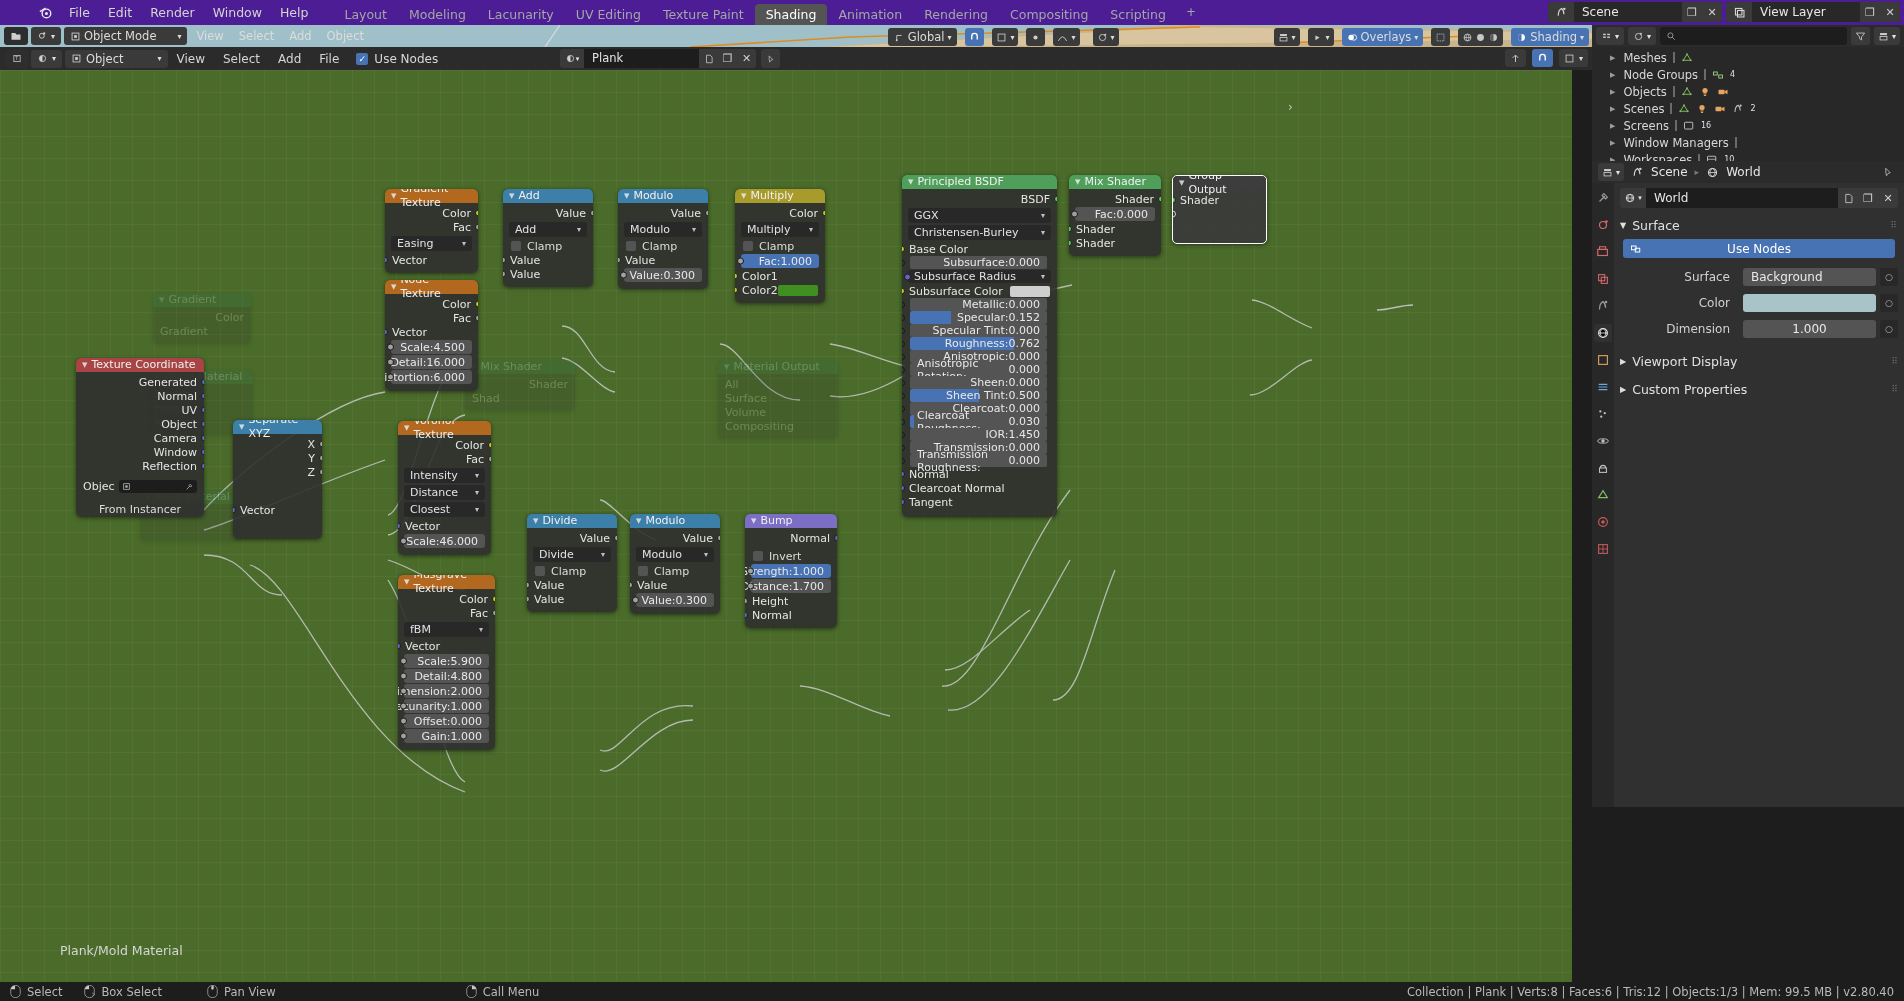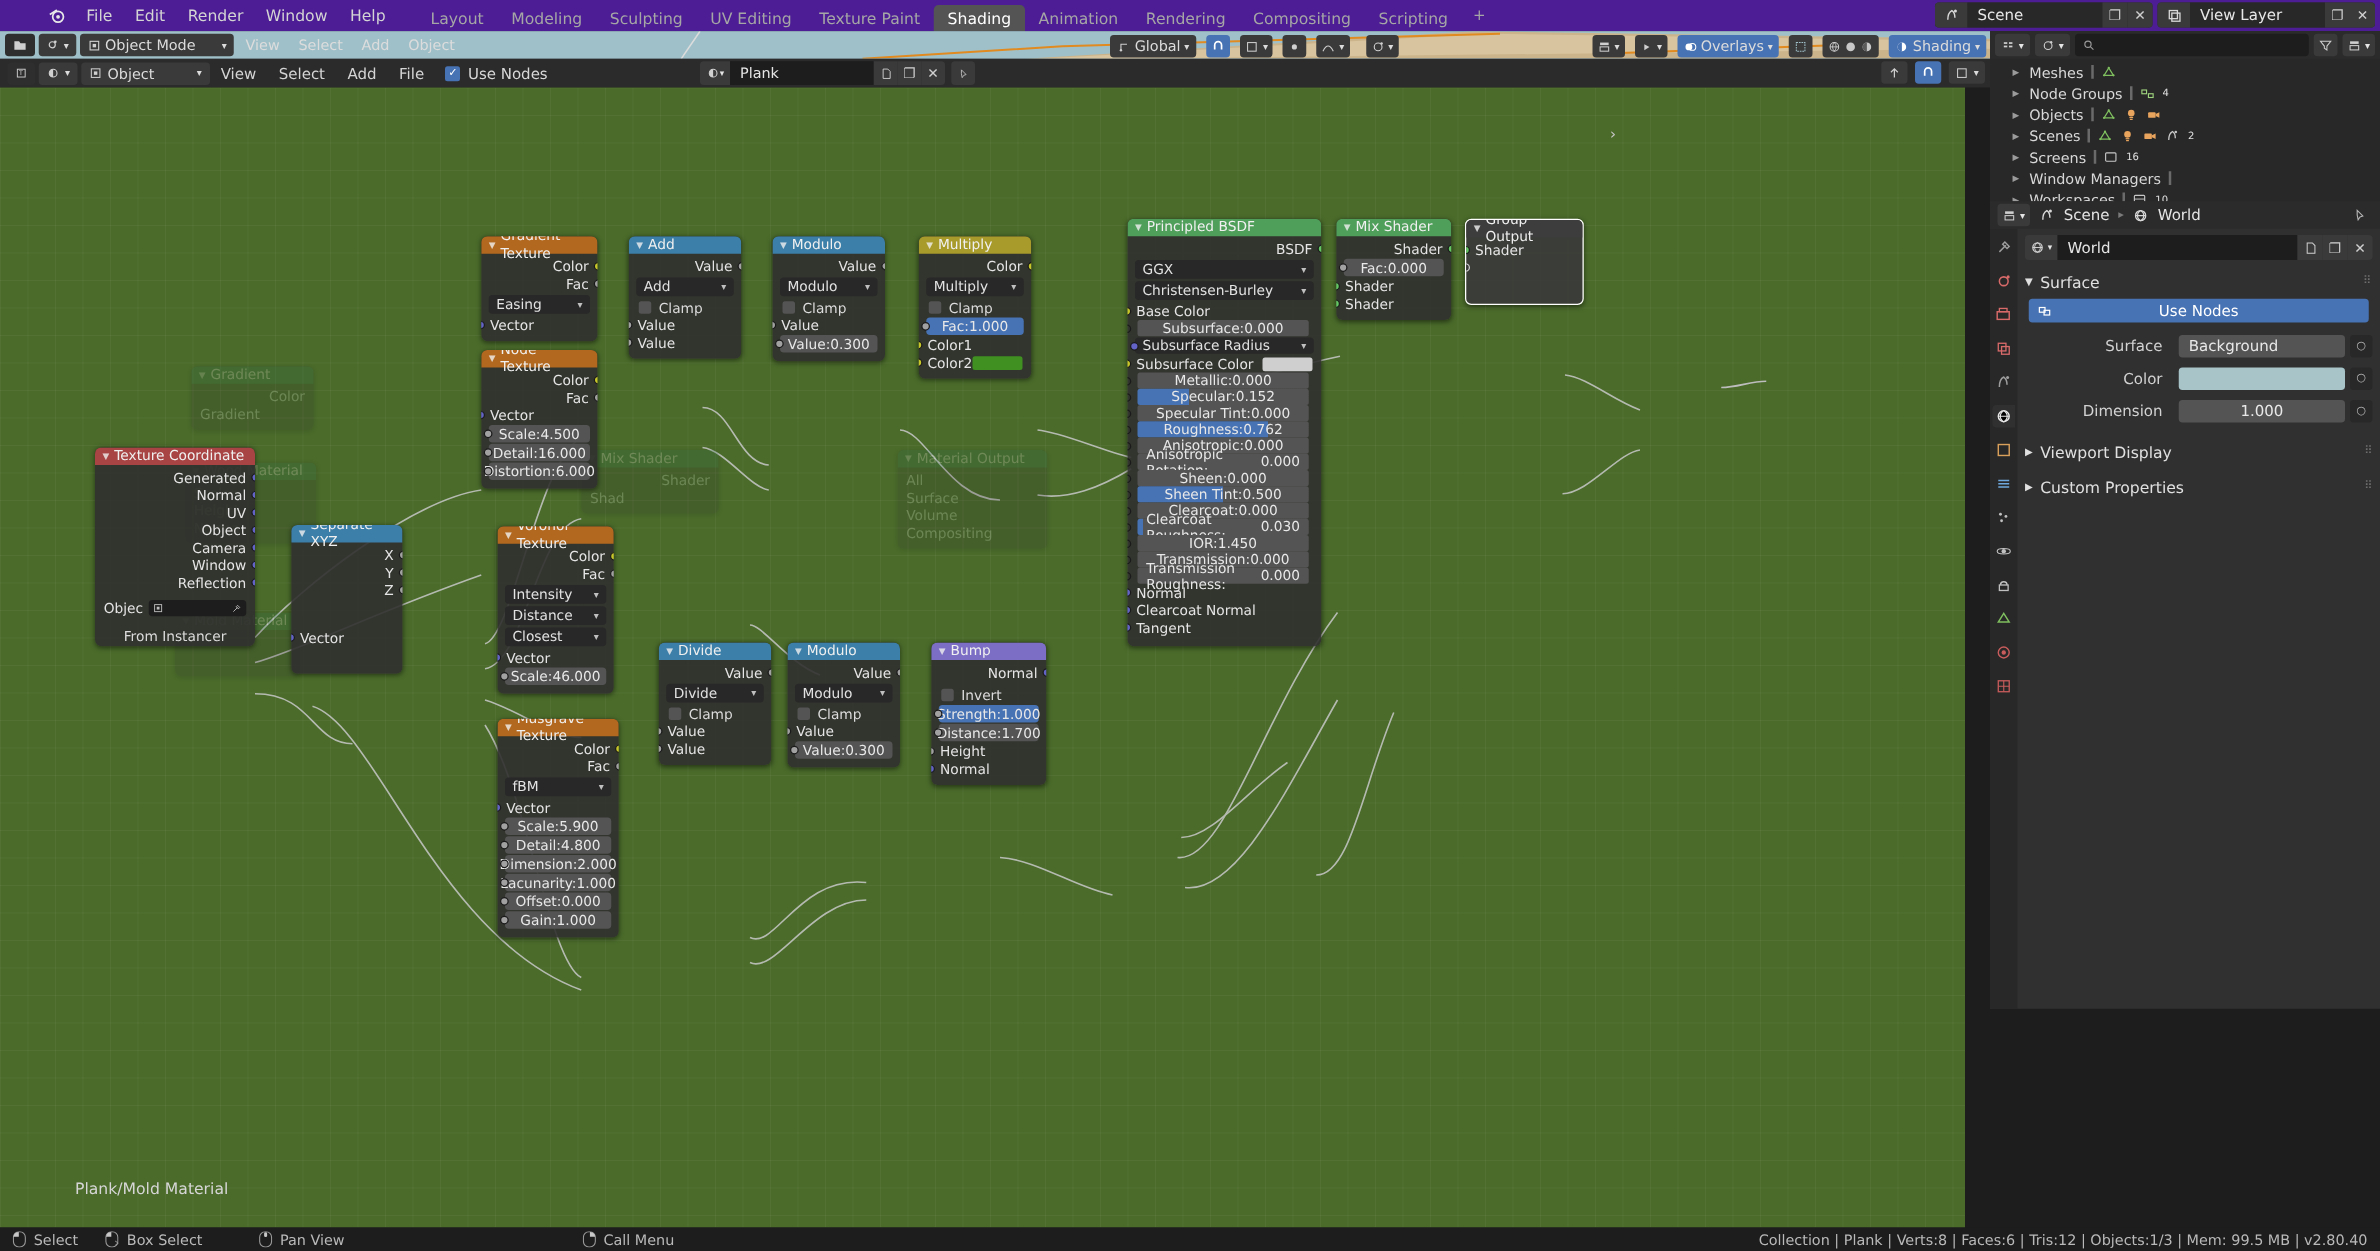--- a/index.html
+++ b/index.html
@@ -78,21 +78,21 @@
   .sock.l { left:-4px; } .sock.r { right:-4px; }
   .s-yellow { background:#c7c729; } .s-grey { background:#a1a1a1; }
   .s-blue { background:#6363c7; } .s-green { background:#63c763; }
   .drop { margin:2px 6px; height:15px; background:#282828; border-radius:3px;
     display:flex; align-items:center; justify-content:space-between; padding:0 6px;
     font-size:11px; color:#e2e2e2; }
   .drop .cv { font-size:8px; color:#c0c0c0; }
   .chk-row { height:14px; display:flex; align-items:center; padding:0 8px; gap:6px; font-size:11px; color:#dcdcdc; }
   .chk { width:10px; height:10px; border-radius:2px; background:#545454; }
   .val { margin:1px 6px; height:14px; background:#545454; border-radius:3px;
-    display:flex; align-items:center; justify-content:center; padding:0 7px;
+    display:flex; align-items:center; justify-content:flex-end; padding:0 7px;
     font-size:11px; color:#e8e8e8; position:relative; }
   .val.slider { background:#4772b3; }
   .val.bsdf { margin:0 0 0 8px; height:13px; border-radius:2px; width:137px; }
   .swatch { width:40px; height:11px; border-radius:2px; }
 
   .ghost { position:absolute; opacity:.22; }
 
   
   .outliner { position:absolute; left:1592px; top:25px; width:312px; height:136px; background:#282828; }
   .ol-header { height:22px; background:#2b2b2b; display:flex; align-items:center; padding:0 4px; gap:4px; }
@@ -154,21 +154,21 @@
   <div id="topmenus" style="display:flex">
       <div class="menu-item">File</div>
       <div class="menu-item">Edit</div>
       <div class="menu-item">Render</div>
       <div class="menu-item">Window</div>
       <div class="menu-item">Help</div>
     </div>
   <div class="ws-tabs" id="wstabs">
       <div class="ws-tab">Layout</div>
       <div class="ws-tab">Modeling</div>
-      <div class="ws-tab">Sculpting</div>
+      <div class="ws-tab">Lacunarity</div>
       <div class="ws-tab">UV Editing</div>
       <div class="ws-tab">Texture Paint</div>
       <div class="ws-tab active">Shading</div>
       <div class="ws-tab">Animation</div>
       <div class="ws-tab">Rendering</div>
       <div class="ws-tab">Compositing</div>
       <div class="ws-tab">Scripting</div>
     </div>
   <div class="ws-plus">+</div>
 

